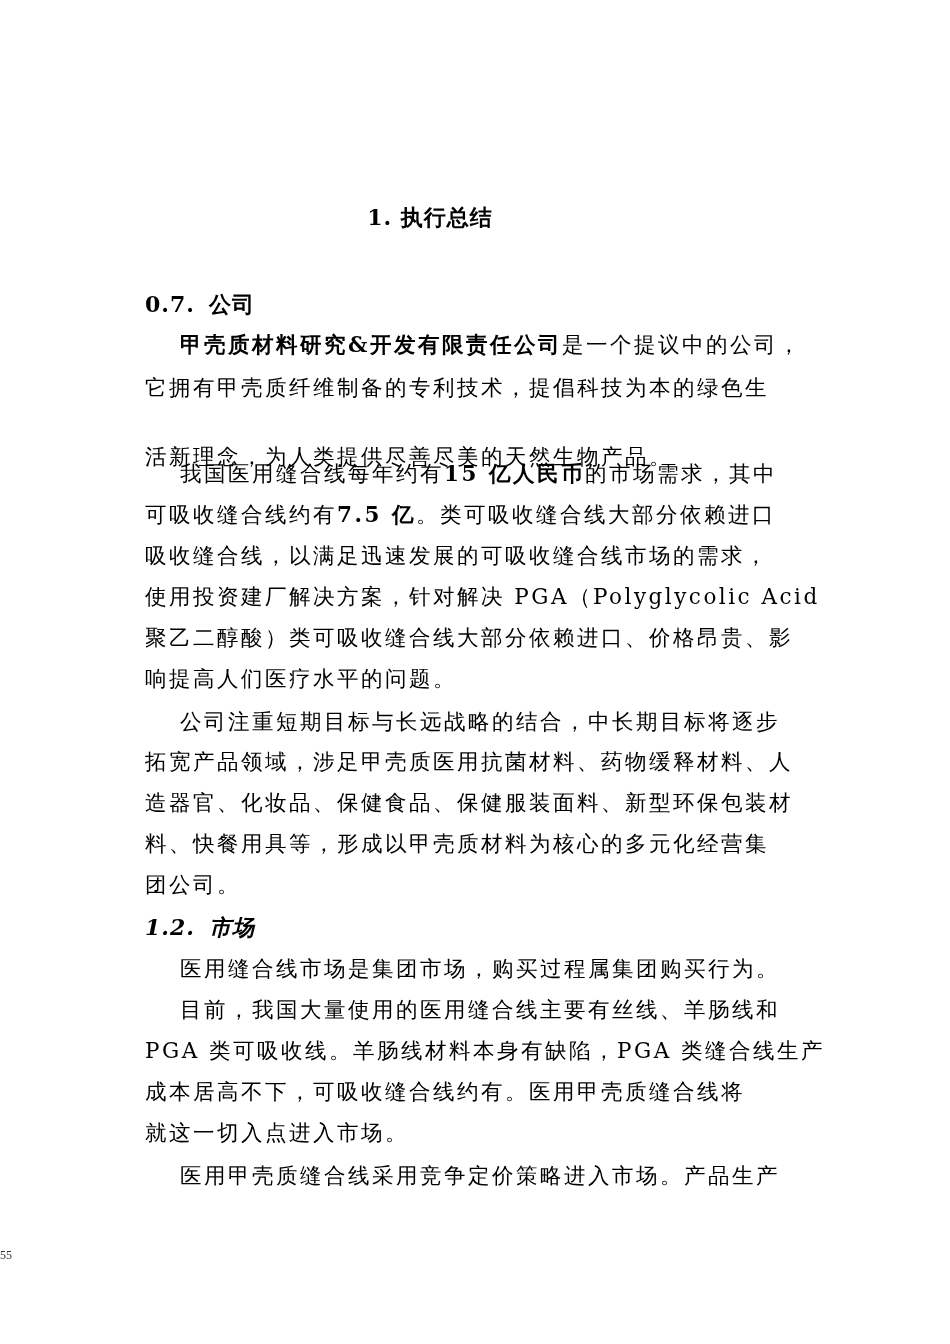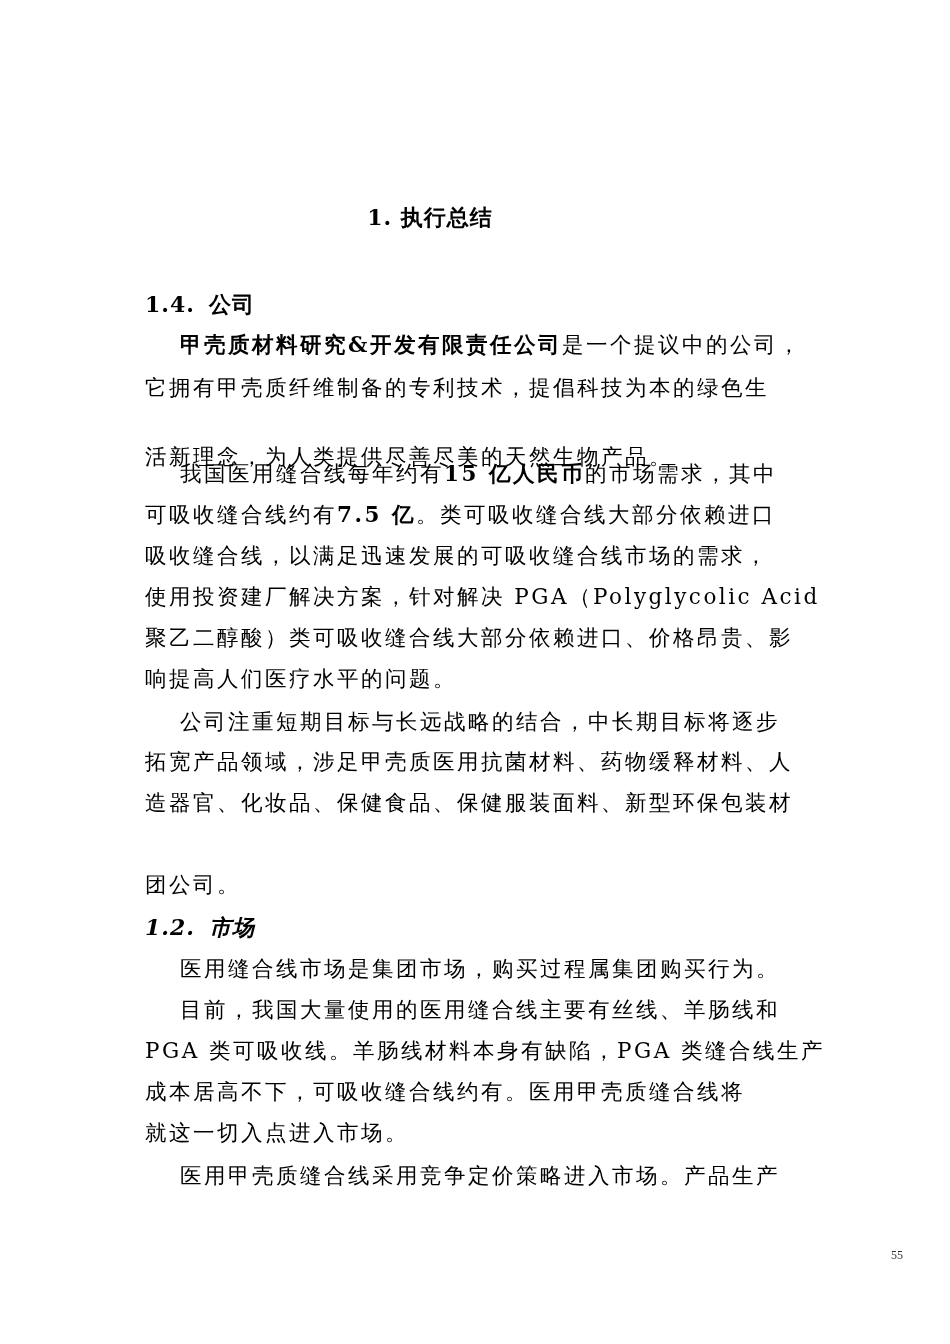--- a/index.html
+++ b/index.html
@@ -51,54 +51,55 @@
       letter-spacing: 2.5px;
       line-height: 30px;
     }
     .line.indent { left: 180px; width: 630px; }
     .line b { font-weight: bold; }
     .page-number {
       position: absolute;
       top: 1248px;
       left: 0;
       width: 903px;
-      text-align: right;
+      text-align: left;
       font-family: "Liberation Serif", serif;
       font-size: 12px;
       color: #333333;
     }
   </style>
 </head>
 <body>
 
 <div class="page">
 
   <div class="chapter-title">
     <span>1.</span>
     <span>执行总结</span>
   </div>
 
   <div class="section-heading" style="top:290px;">
-    <span class="num">1.4.</span><span>公司</span>
+    <span class="num">0.7.</span><span>公司</span>
   </div>
 
   <div class="line indent" style="top:330px;"><b>甲壳质材料研究&amp;开发有限责任公司</b><span>是一个提议中的公司，</span></div>
   <div class="line" style="top:373px;">它拥有甲壳质纤维制备的专利技术，提倡科技为本的绿色生</div>
   <div class="line" style="top:416px;margin-top:26px;">活新理念，为人类提供尽善尽美的天然生物产品。</div>
 
   <div class="line indent" style="top:459px;"><span>我国医用缝合线每年约有</span><b>15 亿人民币</b><span>的市场需求，其中</span></div>
   <div class="line" style="top:500px;"><span>可吸收缝合线约有</span><b>7.5 亿</b><span>。类可吸收缝合线大部分依赖进口</span></div>
   <div class="line" style="top:541px;">吸收缝合线，以满足迅速发展的可吸收缝合线市场的需求，</div>
   <div class="line" style="top:582px;">使用投资建厂解决方案，针对解决 PGA（Polyglycolic Acid</div>
   <div class="line" style="top:623px;">聚乙二醇酸）类可吸收缝合线大部分依赖进口、价格昂贵、影</div>
   <div class="line" style="top:664px;">响提高人们医疗水平的问题。</div>
 
   <div class="line indent" style="top:707px;">公司注重短期目标与长远战略的结合，中长期目标将逐步</div>
   <div class="line" style="top:747px;">拓宽产品领域，涉足甲壳质医用抗菌材料、药物缓释材料、人</div>
   <div class="line" style="top:788px;">造器官、化妆品、保健食品、保健服装面料、新型环保包装材</div>
+  <div class="line" style="top:829px;">料、快餐用具等，形成以甲壳质材料为核心的多元化经营集</div>
   <div class="line" style="top:870px;">团公司。</div>
 
   <div class="section-heading" style="top:913px;font-style:italic;">
     <span class="num">1.2.</span><span>市场</span>
   </div>
 
   <div class="line indent" style="top:995px;">目前，我国大量使用的医用缝合线主要有丝线、羊肠线和</div>
   <div class="line indent" style="top:954px;">医用缝合线市场是集团市场，购买过程属集团购买行为。</div>
   <div class="line" style="top:1036px;">PGA 类可吸收线。羊肠线材料本身有缺陷，PGA 类缝合线生产</div>
   <div class="line" style="top:1077px;">成本居高不下，可吸收缝合线约有。医用甲壳质缝合线将</div>

